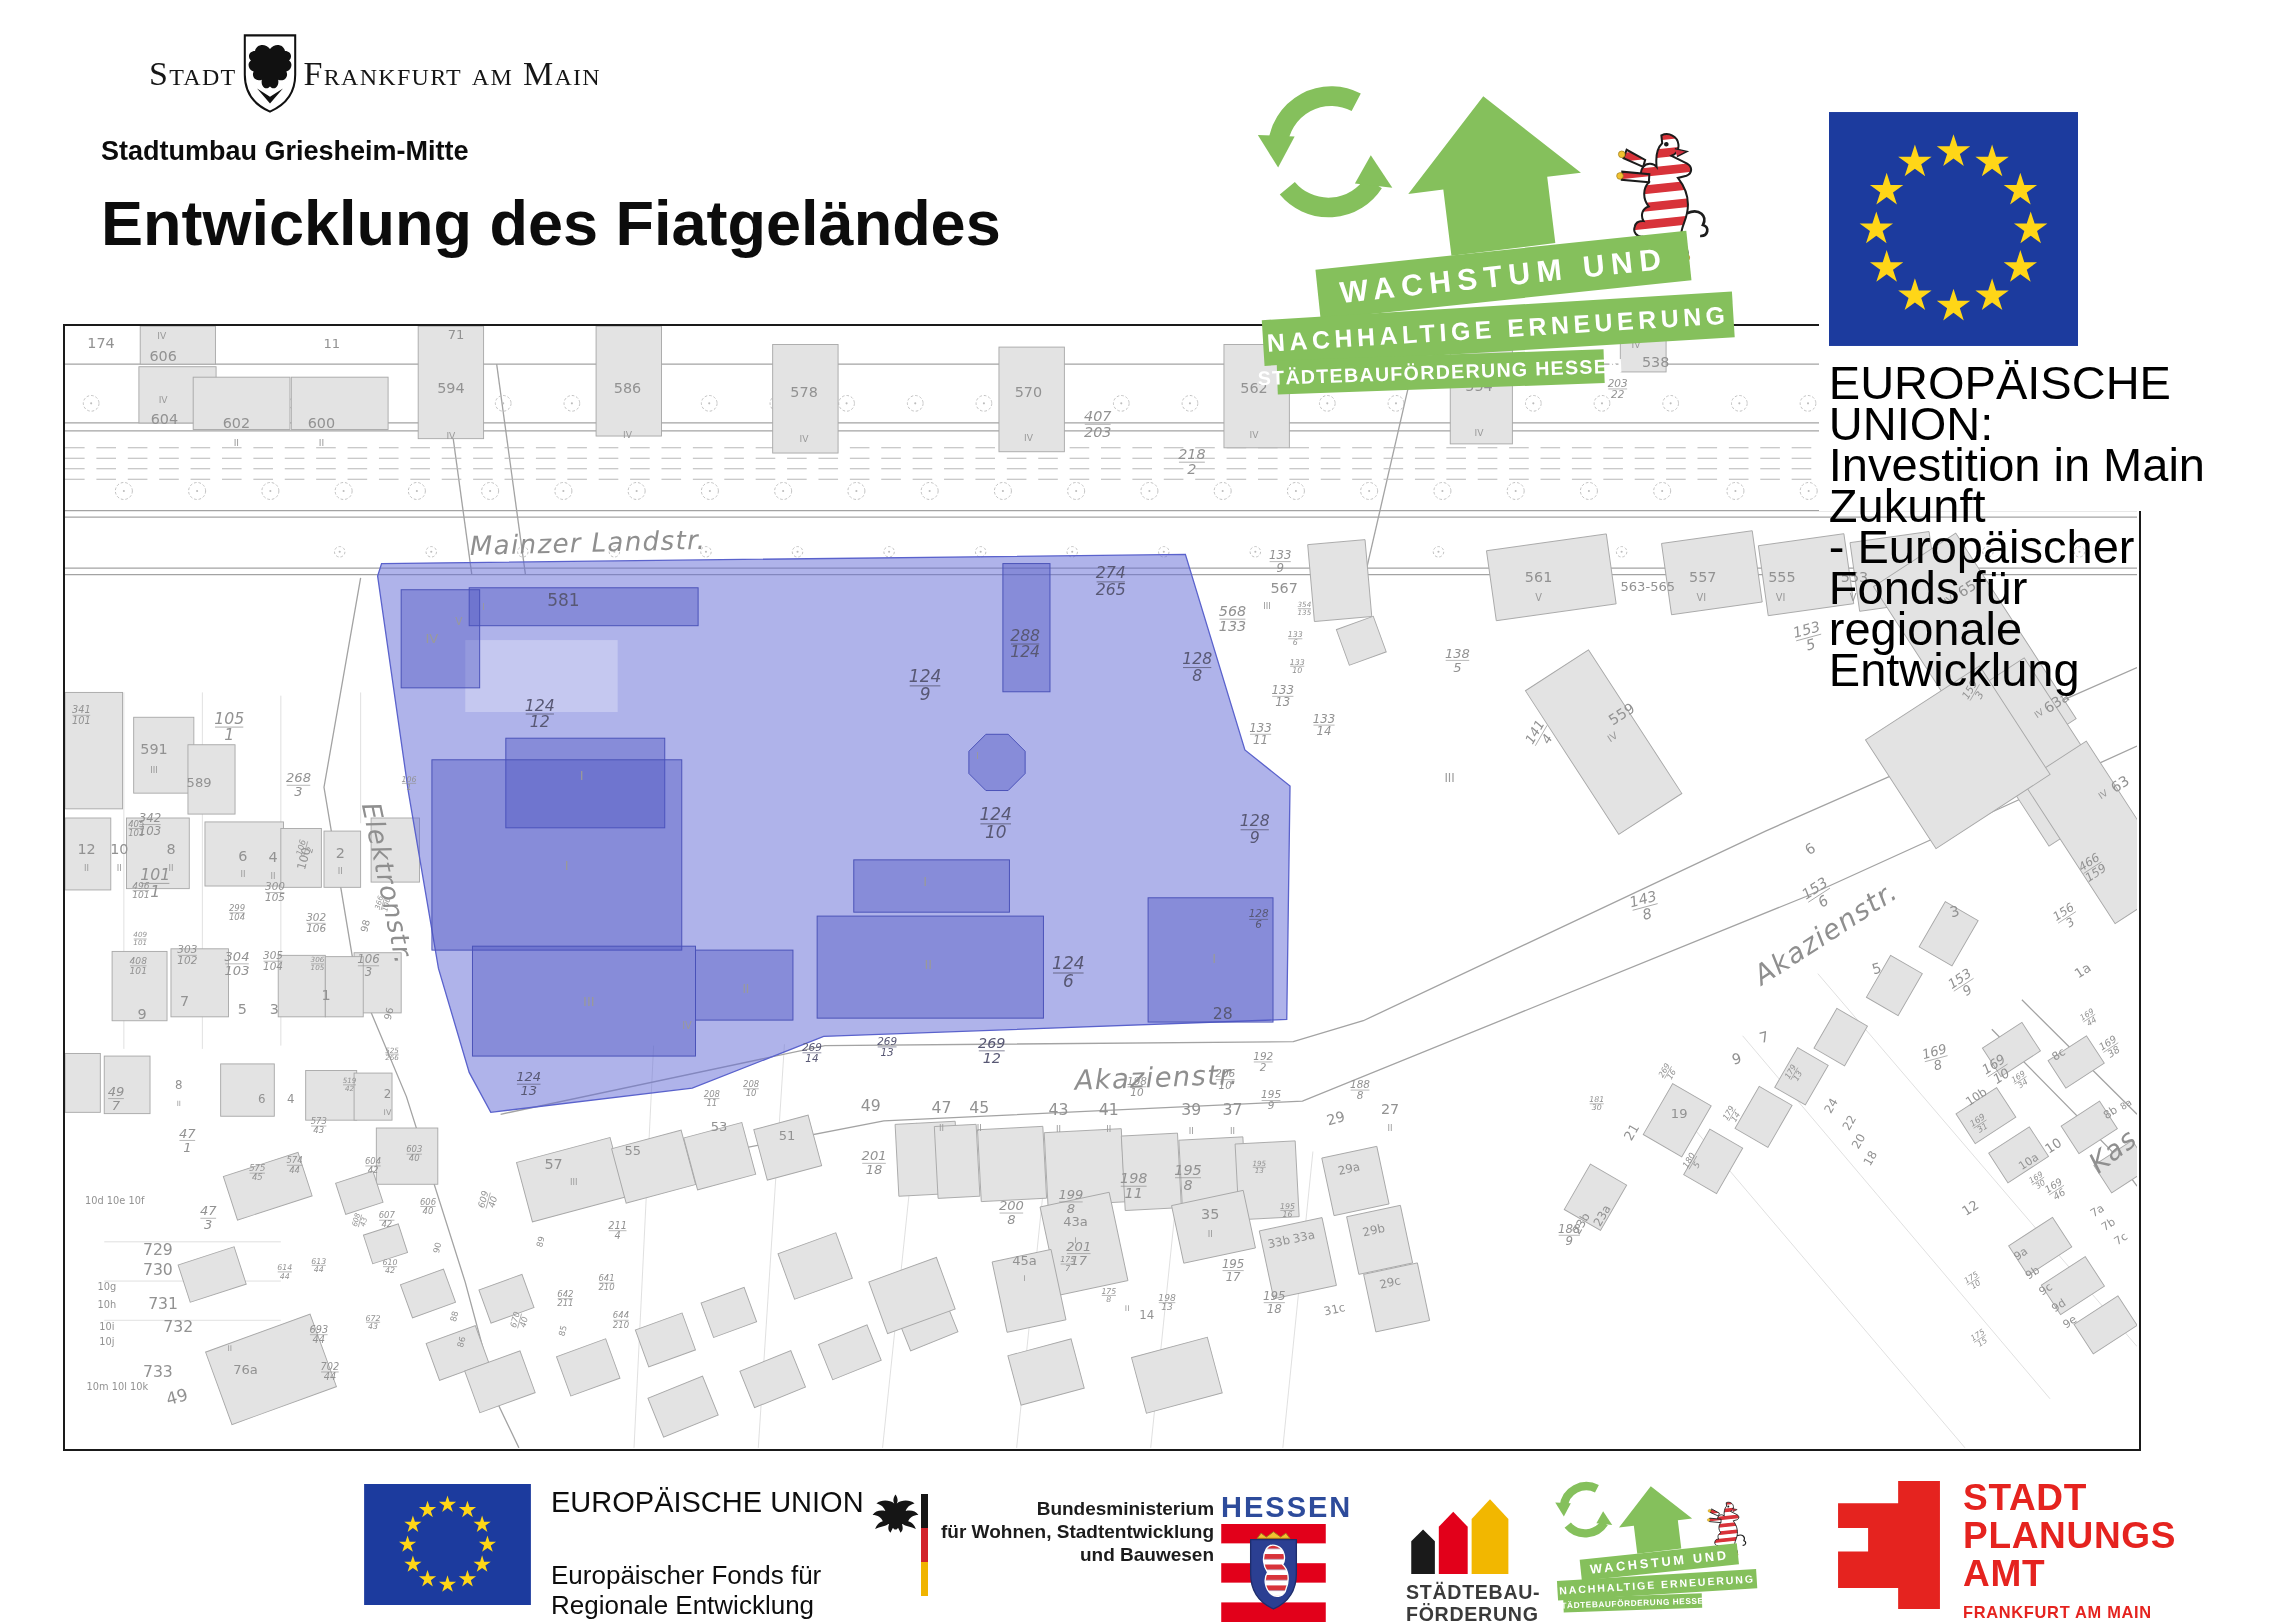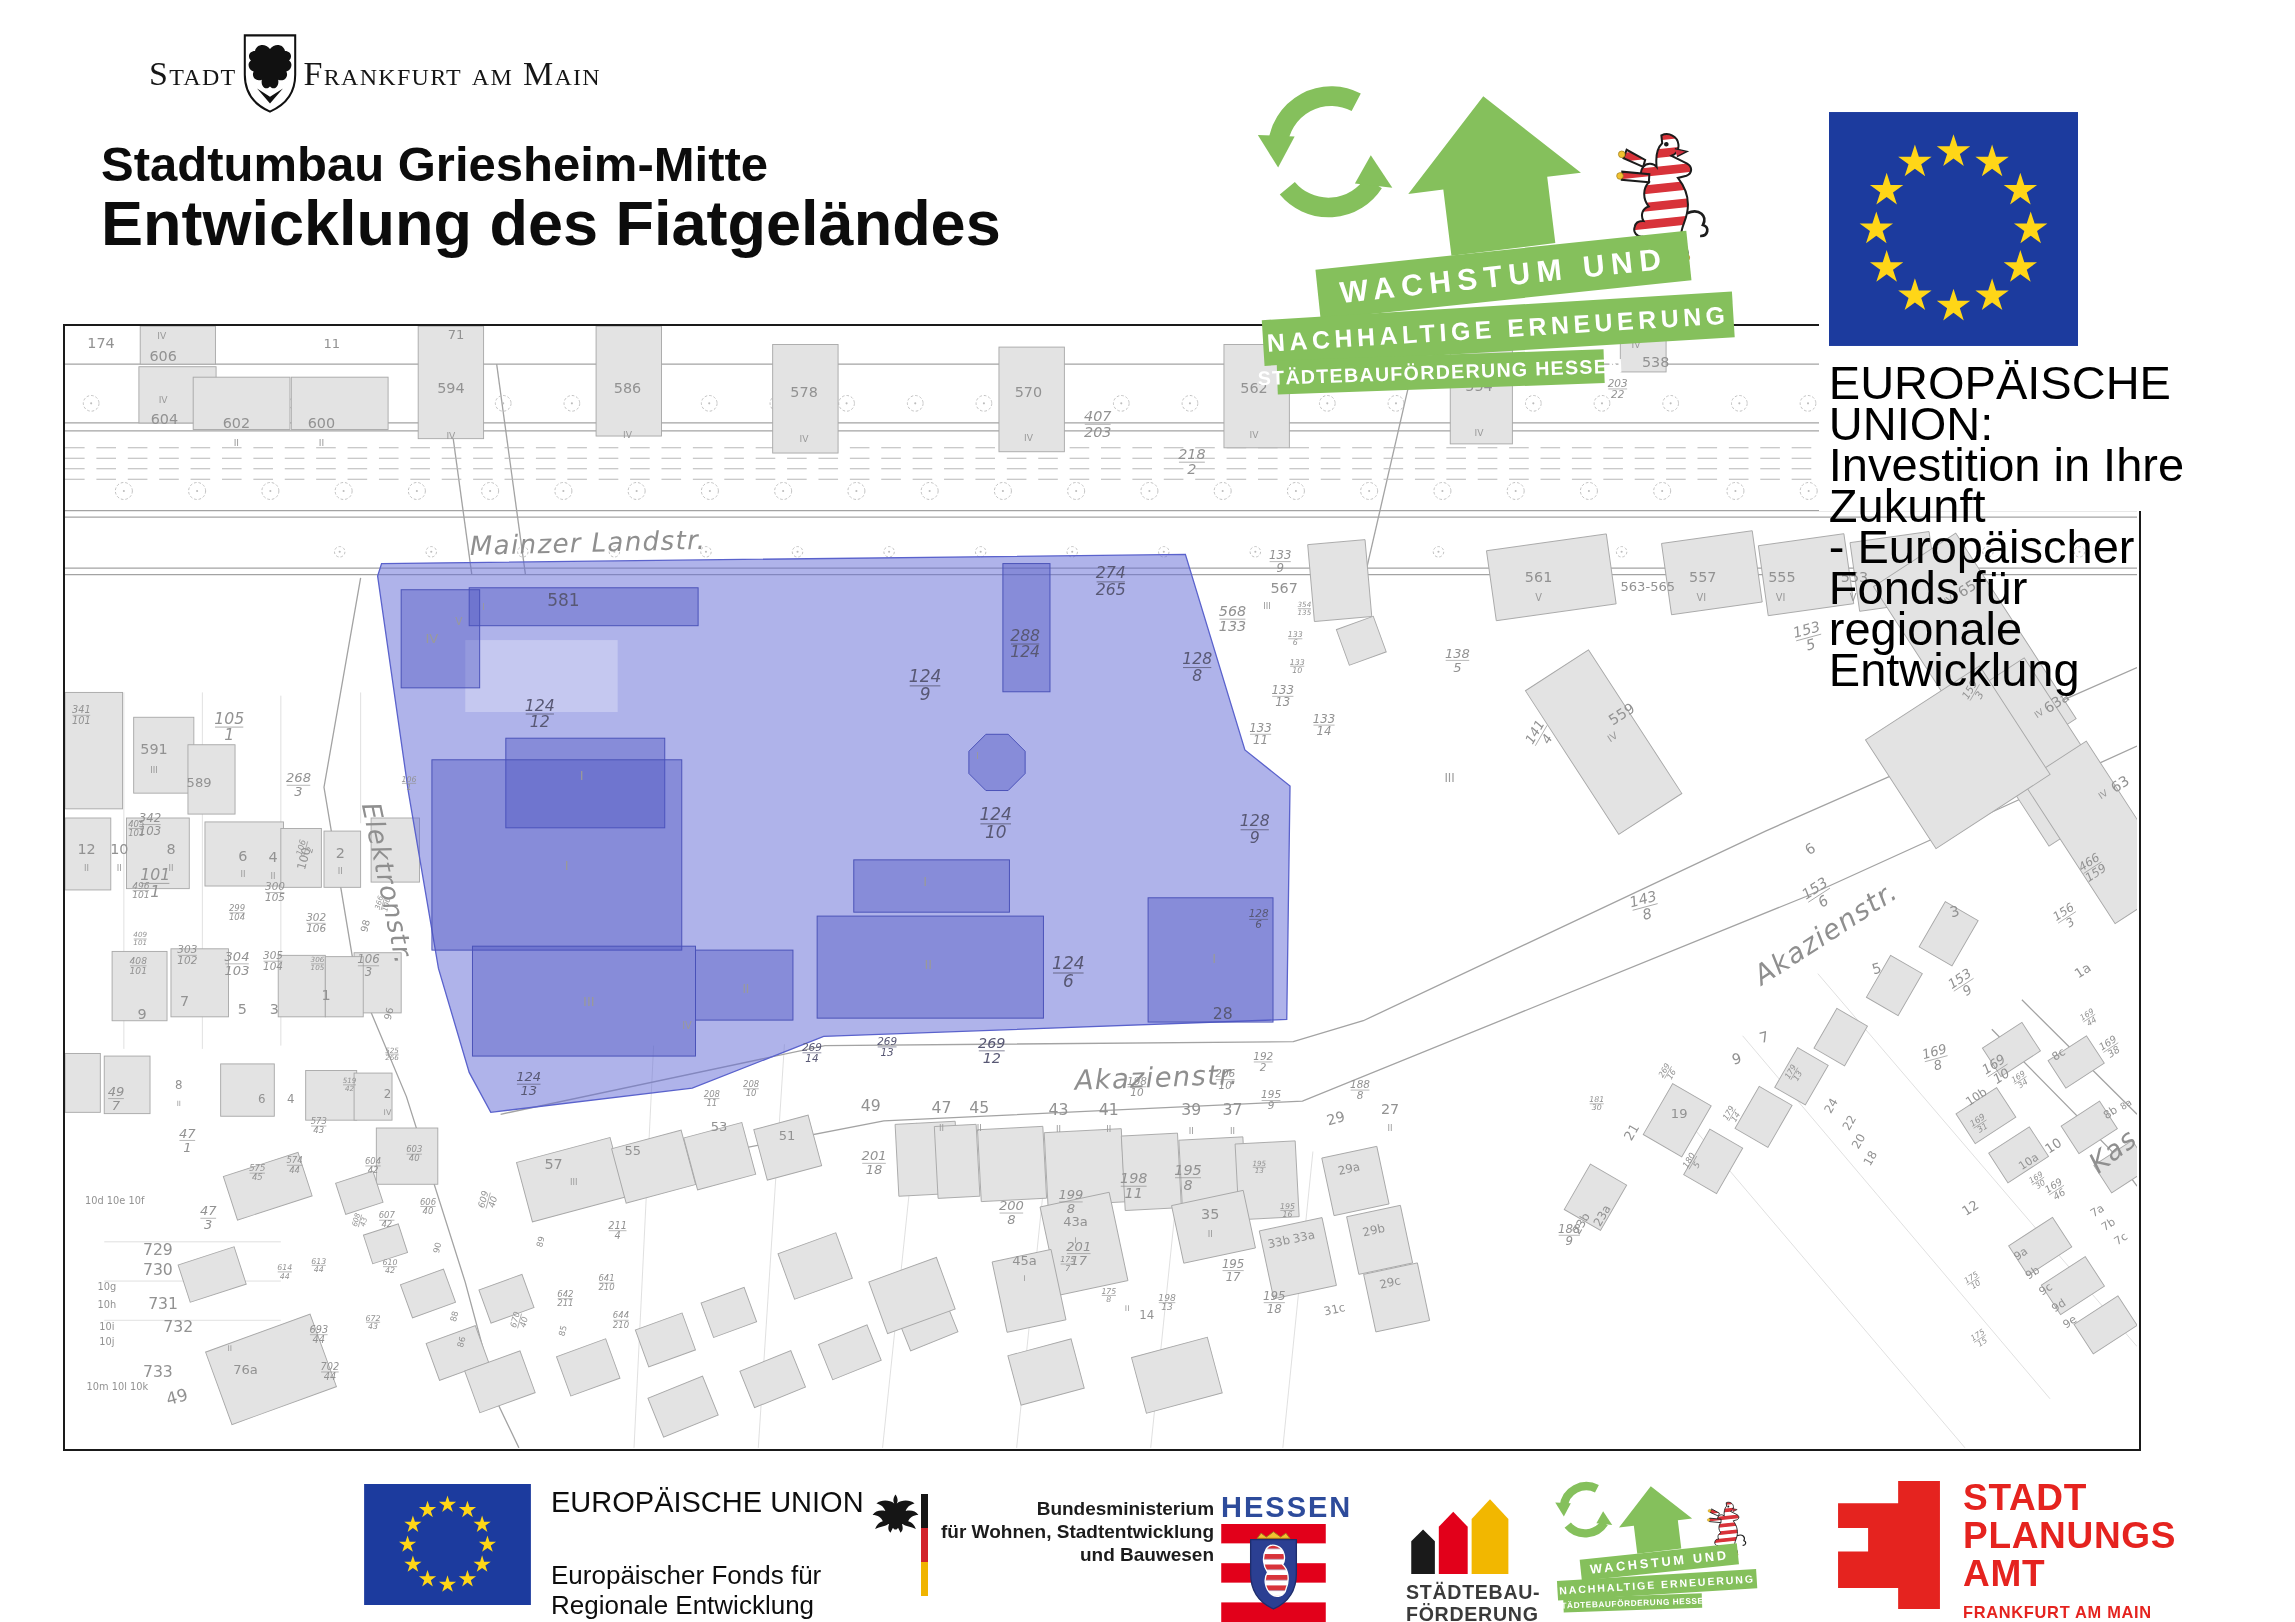--- a/index.html
+++ b/index.html
@@ -3,21 +3,21 @@
 <meta charset="utf-8">
 <style>
   html,body{margin:0;padding:0;background:#fff;width:2295px;height:1622px;overflow:hidden;
     font-family:"Liberation Sans",sans-serif;}
   .abs{position:absolute;}
   #page{position:relative;width:2104px;height:1622px;background:#fff;}
   
   #brand{left:149px;top:34px;display:flex;align-items:center;gap:6.5px;z-index:6;}
   .brand-txt{font-family:"Liberation Serif",serif;font-variant:small-caps;font-size:34px;
     letter-spacing:1.3px;color:#161616;line-height:1;}
-  #subtitle{left:101px;top:136px;font-size:49px;font-weight:bold;color:#0c0c0c;z-index:6;}
+  #subtitle{left:101px;top:136px;font-size:27px;font-weight:bold;color:#0c0c0c;z-index:6;}
   #title{left:101px;top:187px;font-size:63px;font-weight:bold;color:#0c0c0c;z-index:6;}
   #wse-top{left:1243px;top:84px;width:517px;height:314px;z-index:7;}
   #eu-top{left:1819px;top:92px;width:435px;height:419px;background:#fff;z-index:7;}
   #eu-top-flag{position:absolute;left:9.8px;top:19.6px;}
   .eu-lines{position:absolute;left:9.8px;top:270px;font-size:47px;line-height:41px;color:#000;}
   
   #map{left:63px;top:324px;width:2078px;height:1127px;border:2.6px solid #1a1a1a;box-sizing:border-box;background:#fff;z-index:1;}
   #map-svg{position:absolute;left:0;top:0;}
   
   #footer{left:0;top:1472px;width:2295px;height:150px;background:#fff;z-index:6;}
@@ -102,21 +102,21 @@
         <polygon points="248.9,253.8 254.9,272.3 274.4,272.3 258.6,283.7 264.6,302.2 248.9,290.8 233.2,302.2 239.2,283.7 223.4,272.3 242.9,272.3" fill="#ffd617"></polygon>
         <polygon points="190.0,269.5 196.0,288.0 215.5,288.0 199.7,299.5 205.7,318.0 190.0,306.5 174.3,318.0 180.3,299.5 164.5,288.0 184.0,288.0" fill="#ffd617"></polygon>
         <polygon points="131.1,253.8 137.1,272.3 156.6,272.3 140.8,283.7 146.8,302.2 131.1,290.8 115.4,302.2 121.4,283.7 105.6,272.3 125.1,272.3" fill="#ffd617"></polygon>
         <polygon points="88.0,210.6 94.0,229.1 113.4,229.1 97.7,240.6 103.7,259.1 88.0,247.6 72.2,259.1 78.2,240.6 62.5,229.1 82.0,229.1" fill="#ffd617"></polygon>
         <polygon points="72.2,151.7 78.2,170.2 97.7,170.2 81.9,181.7 87.9,200.2 72.2,188.7 56.5,200.2 62.5,181.7 46.7,170.2 66.2,170.2" fill="#ffd617"></polygon>
         <polygon points="88.0,92.8 94.0,111.3 113.4,111.3 97.7,122.8 103.7,141.3 88.0,129.8 72.2,141.3 78.2,122.8 62.5,111.3 82.0,111.3" fill="#ffd617"></polygon>
         <polygon points="131.1,49.7 137.1,68.2 156.6,68.2 140.8,79.6 146.8,98.1 131.1,86.7 115.4,98.1 121.4,79.6 105.6,68.2 125.1,68.2" fill="#ffd617"></polygon>
       </svg>
     <div class="eu-lines">
       <div>EUROPÄISCHE UNION:</div>
-      <div>Investition in Ihre Zukunft</div>
+      <div>Investition in Main Zukunft</div>
       <div>- Europäischer Fonds für</div>
       <div>regionale Entwicklung</div>
     </div>
   </div>
 
   <div id="map" class="abs">
     <svg id="map-svg" width="2072" height="1122" viewBox="0 0 3168 1715">
         <g stroke="#d0d0d0" stroke-width="1" fill="none">
           <path d="M90,560 V1105"></path>
           <path d="M210,560 V1105"></path>

